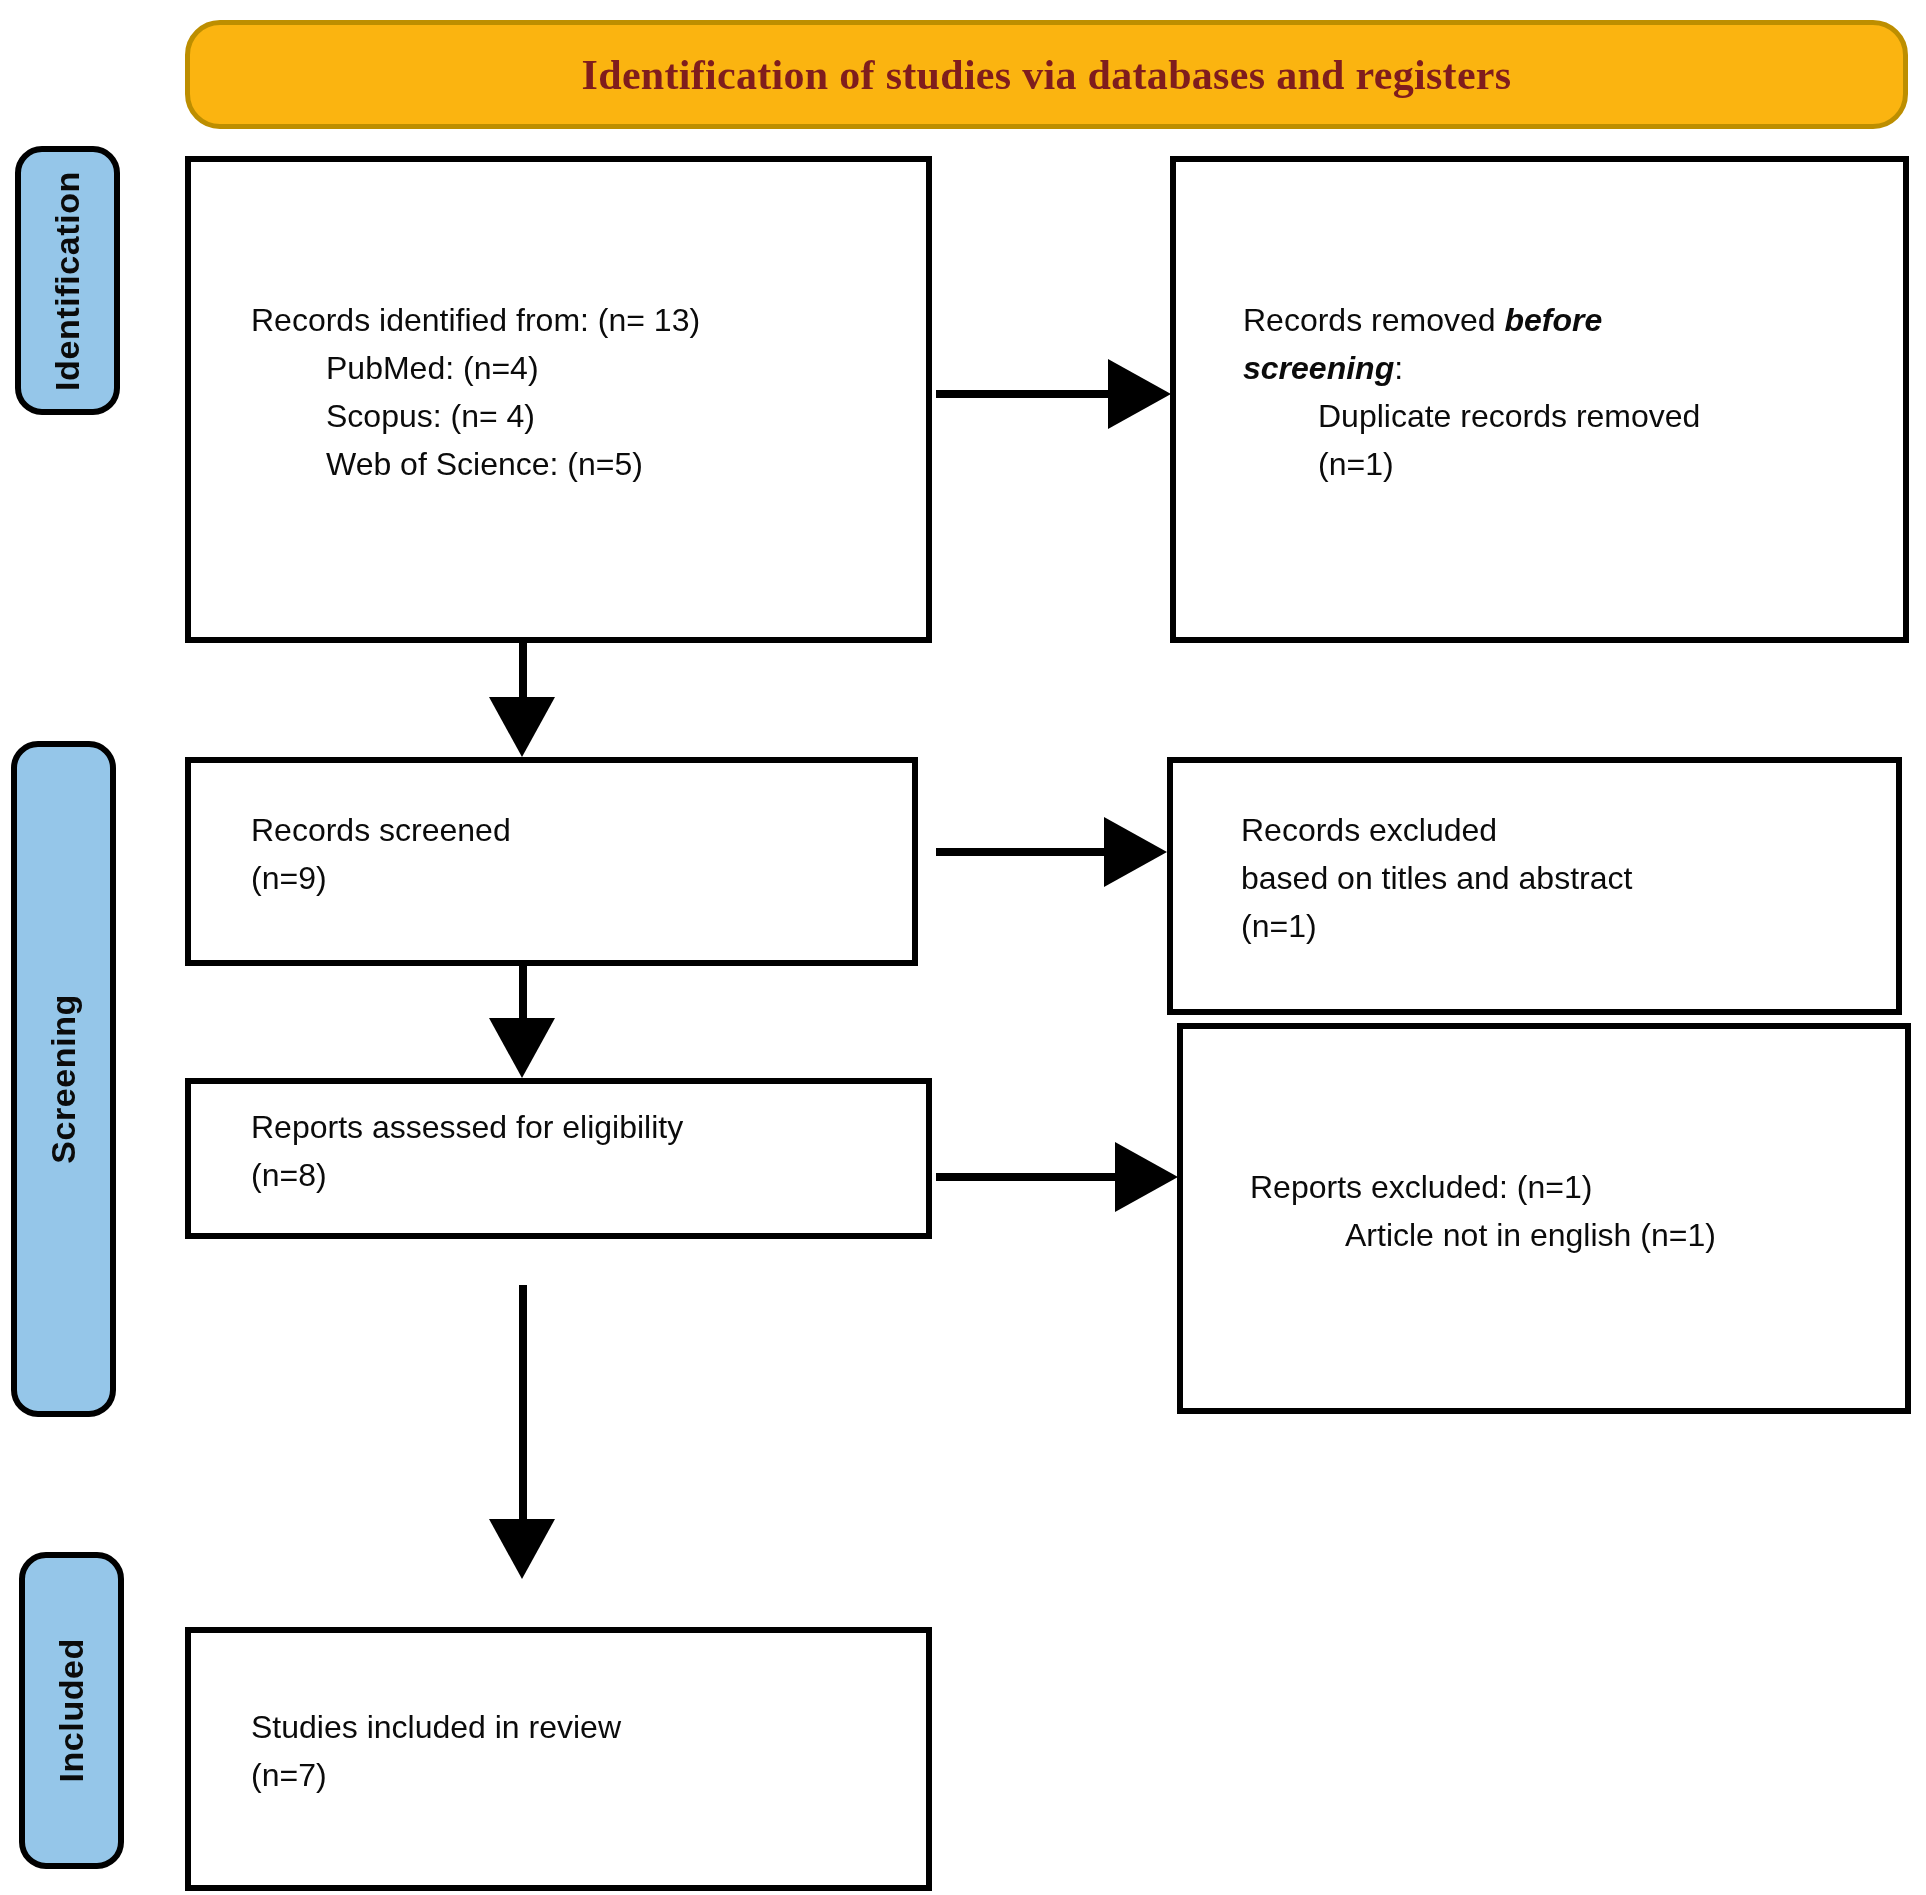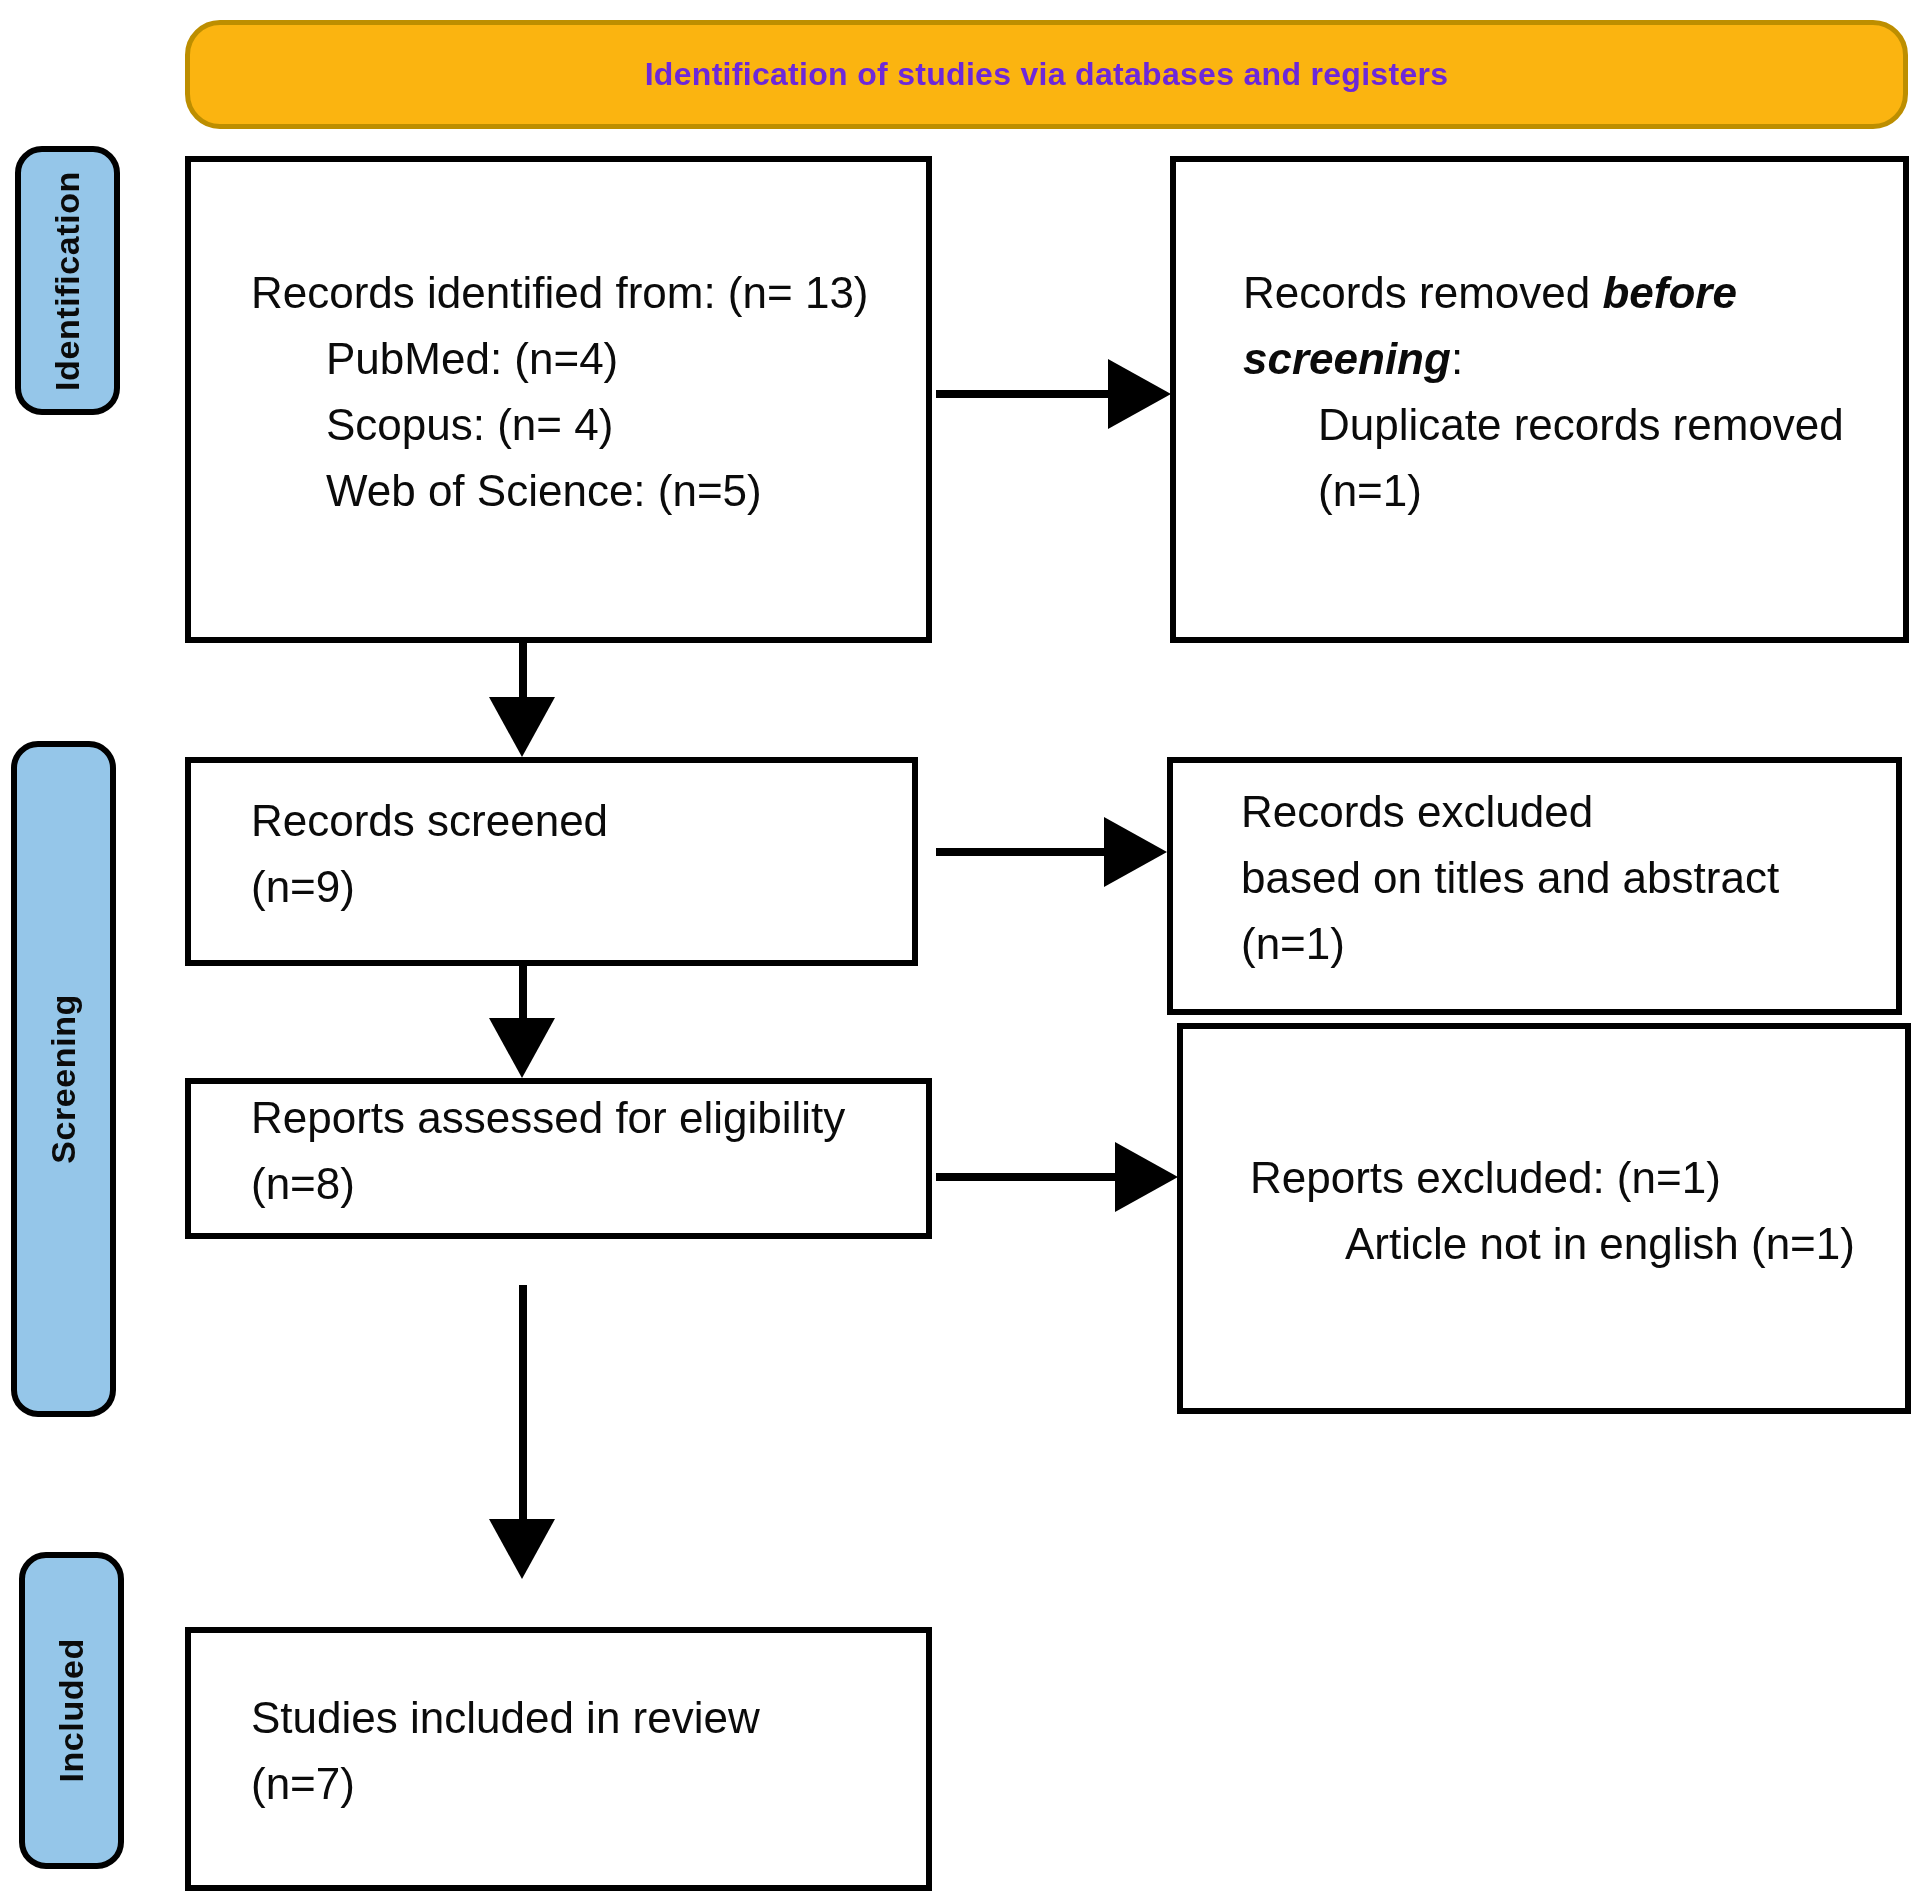--- a/index.html
+++ b/index.html
@@ -23,24 +23,25 @@
     width: 1723px; height: 109px;
     background: var(--banner-fill, #FBB410);
     border: 5px solid var(--banner-border, #BD8E00);
     border-radius: 35px;
     box-sizing: border-box;
     display: flex;
     align-items: center;
     justify-content: center;
   }
   .banner-title {
-    font-size: 32px;
+    font-size: 42px;
     font-weight: bold;
-    color: #6d28d9;
+    color: #7f1d1d;
     letter-spacing: 0.3px;
+    font-family: Liberation Serif, serif;
   }
   
   .stage {
     position: absolute;
     background: var(--stage-fill, #95C6E9);
     border: 6.3px solid var(--stage-border, #000000);
     border-radius: 27px;
     box-sizing: border-box;
     display: flex;
     align-items: center;
@@ -60,21 +61,21 @@
   }
   
   .fbox {
     position: absolute;
     background: #ffffff;
     border: 6.3px solid var(--box-border, #000000);
     box-sizing: border-box;
     display: flex;
     flex-direction: column;
     justify-content: center;
-    font-size: 44px;
+    font-size: 32px;
     line-height: 1.5;
     color: var(--text, #0b0b0b);
     padding: 0 32px 16px 60px;
   }
   .box-identified       { left: 185px;  top: 156px;  width: 747px; height: 487px; }
   .box-removed          { left: 1170px; top: 156px;  width: 739px; height: 487px; padding-left: 67px; }
   .box-screened         { left: 185px;  top: 757px; width: 733px; height: 209px; }
   .box-excluded-titles  { left: 1167px; top: 757px; width: 735px; height: 258px; padding-left: 68px; }
   .box-assessed         { left: 185px;  top: 1078px; width: 747px; height: 161px; }
   .box-reports-excluded { left: 1177px; top: 1023px; width: 734px; height: 391px; padding-left: 67px; }

